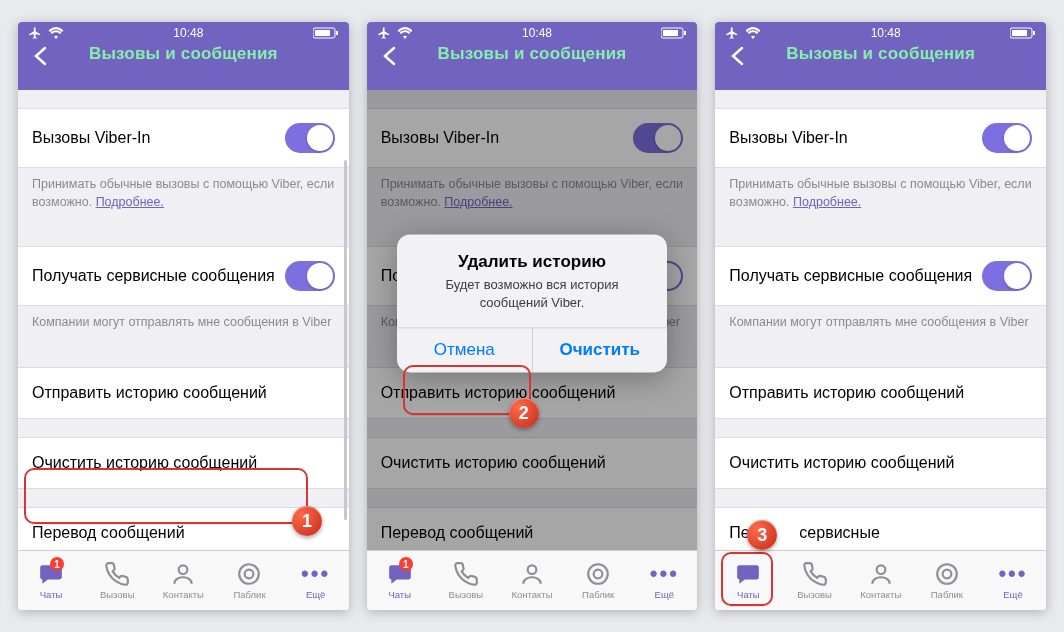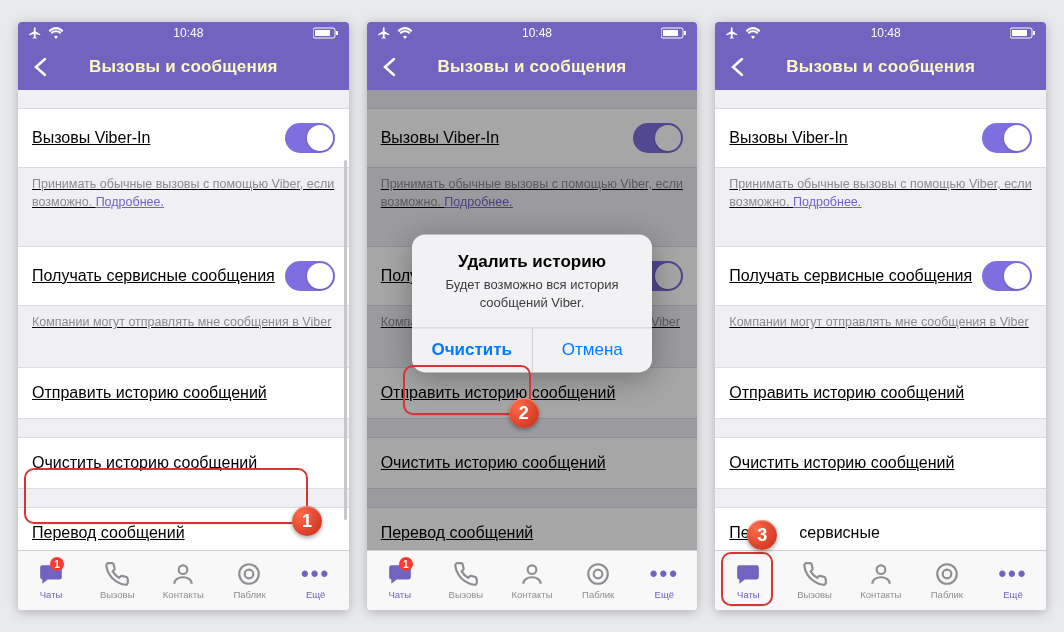--- a/index.html
+++ b/index.html
@@ -6,27 +6,27 @@
   body { background: #e9eaee; width: 1064px; height: 632px; display: flex; gap: 18px; padding: 22px 18px; }
   .phone { width: 332px; height: 588px; background: #fff; border-radius: 4px; box-shadow: 0 2px 12px rgba(0,0,0,.25); position: relative; overflow: hidden; display: flex; flex-direction: column; }
   .phone.dimmed .content-area::before { content:""; position:absolute; inset:0; background:rgba(0,0,0,.35); z-index:5; }
 
   
   .statusbar { height: 22px; background:#7163bf; color:#fff; display:flex; align-items:center; justify-content:space-between; padding:0 10px; font-size:12px; font-weight:500; }
   .statusbar .left, .statusbar .right { display:flex; align-items:center; gap:6px; }
   .statusbar svg { fill:#fff; }
 
   
-  .header { height: 46px; background:#7163bf; display:flex; align-items:center; color:#fef9c3; padding:0 10px; }
+  .header { height: 46px; background:#7163bf; display:flex; align-items:flex-start; color:#86efac; padding:0 10px; }
   .header .title { flex:1; text-align:center; font-size:17px; font-weight:600; letter-spacing:.2px; margin-left:-24px; }
   .back-arrow { width:24px; height:24px; }
 
   
   .content-area { position:relative; flex:1; background:#efeff4; overflow:hidden; }
-  .content-inner { position:absolute; inset:0; overflow-y:hidden;text-decoration:underline; }
+  .content-inner { position:absolute; inset:0; overflow-y:hidden; }
   .row { background:#fff; border-bottom:1px solid #dcdce0; padding:14px 14px; font-size:16px; color:#000; display:flex; align-items:center; justify-content:space-between; min-height:52px; }
   .row.first { border-top:1px solid #dcdce0; margin-top:18px; }
   .footer-text { padding:8px 14px 35px; font-size:12.5px; color:#8a8a8f; line-height:1.4; }
   .footer-text a { color:#7163bf; text-decoration:underline; }
 
   
   .toggle { width:50px; height:30px; border-radius:15px; background:#7e6fe0; position:relative; flex-shrink:0; }
   .toggle::after { content:""; position:absolute; width:26px; height:26px; background:#fff; border-radius:50%; top:2px; right:2px; box-shadow:0 1px 3px rgba(0,0,0,.2); }
 
   
@@ -34,21 +34,21 @@
   .badge { position:absolute; width:30px; height:30px; border-radius:50%; background: radial-gradient(circle at 30% 30%, #ff6a4a, #c62918); color:#fff; font-weight:700; font-size:18px; display:flex; align-items:center; justify-content:center; box-shadow:0 2px 4px rgba(0,0,0,.35), inset 0 1px 1px rgba(255,255,255,.4); z-index:30; }
 
   
   .tabbar { height:60px; background:#f8f8f8; border-top:1px solid #cfcfd3; display:flex; }
   .tab { flex:1; display:flex; flex-direction:column; align-items:center; justify-content:center; gap:2px; font-size:9.5px; color:#8e8e93; position:relative; }
   .tab.active { color:#7163bf; }
   .tab svg { width:26px; height:26px; }
   .tab .mini-badge { position:absolute; top:6px; right:20px; background:#ff3b30; color:#fff; border-radius:8px; font-size:10px; font-weight:600; min-width:14px; height:14px; display:flex; align-items:center; justify-content:center; padding:0 3px; }
 
   
-  .alert { position:absolute; top:50%; left:50%; transform:translate(-50%,-62%); width:240px; background:#f2f2f5; border-radius:13px; overflow:hidden; z-index:10; box-shadow:0 6px 30px rgba(0,0,0,.3); }
+  .alert { position:absolute; top:50%; left:50%; transform:translate(-50%,-62%); width:270px; background:#f2f2f5; border-radius:13px; overflow:hidden; z-index:10; box-shadow:0 6px 30px rgba(0,0,0,.3); }
   .alert-head { padding:18px 16px 16px; text-align:center; }
   .alert-title { font-size:17px; font-weight:600; margin-bottom:4px; }
   .alert-msg { font-size:13px; color:#3c3c3c; line-height:1.35; }
   .alert-btns { display:flex; border-top:1px solid #cfcfd3; }
   .alert-btn { flex:1; text-align:center; padding:12px 0; font-size:17px; color:#007aff; font-weight:500; }
   .alert-btn + .alert-btn { border-left:1px solid #cfcfd3; }
   .alert-btn.primary { font-weight:600; }
 
   
   .vscroll { position:absolute; right:2px; top:70px; width:3px; height:360px; background:#c7c7cc; border-radius:2px; }
@@ -211,22 +211,22 @@
           <span>Перевод сообщений</span>
         </div>
     </div>
 
     <div class="alert">
       <div class="alert-head">
         <div class="alert-title">Удалить историю</div>
         <div class="alert-msg">Будет возможно вся история сообщений Viber.</div>
       </div>
       <div class="alert-btns">
+        <div class="alert-btn">Отмена</div>
         <div class="alert-btn primary">Очистить</div>
-        <div class="alert-btn">Отмена</div>
       </div>
     </div>
 
     <div class="callout" style="left:36px; top:275px; width:128px; height:50px;"></div>
     <div class="badge" style="left:142px; top:308px;">2</div>
   </div>
 
   <div class="tabbar">
     <div class="tab active">
       <svg viewBox="0 0 24 24" fill="#7163bf">

